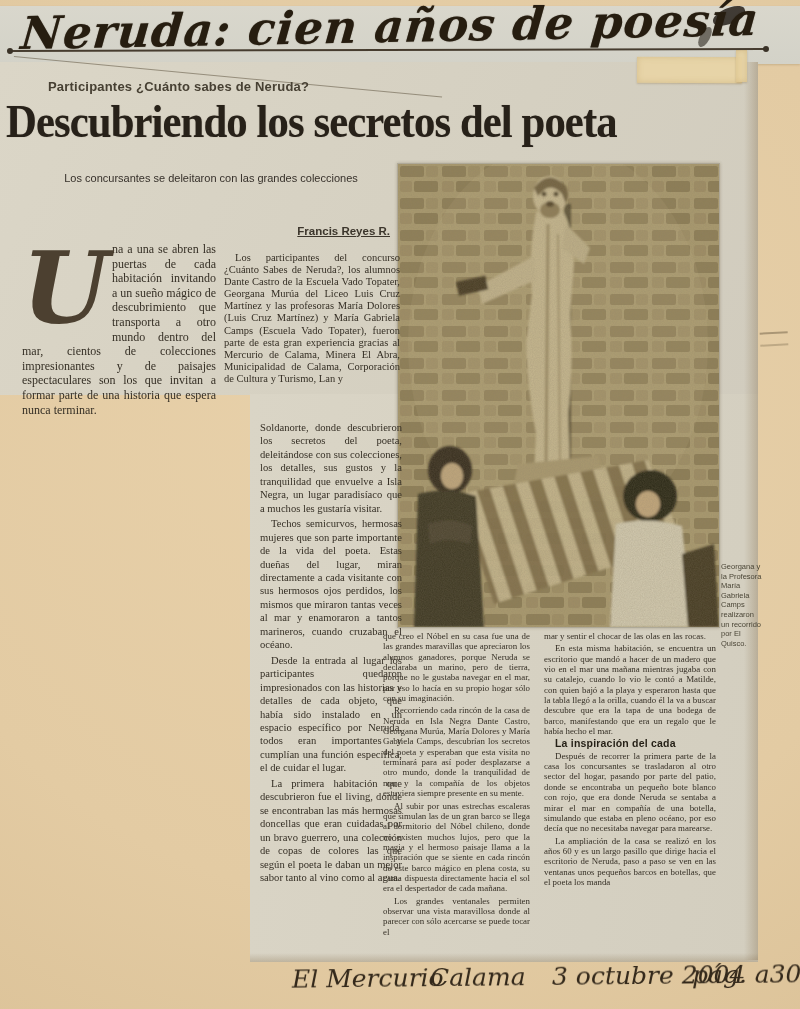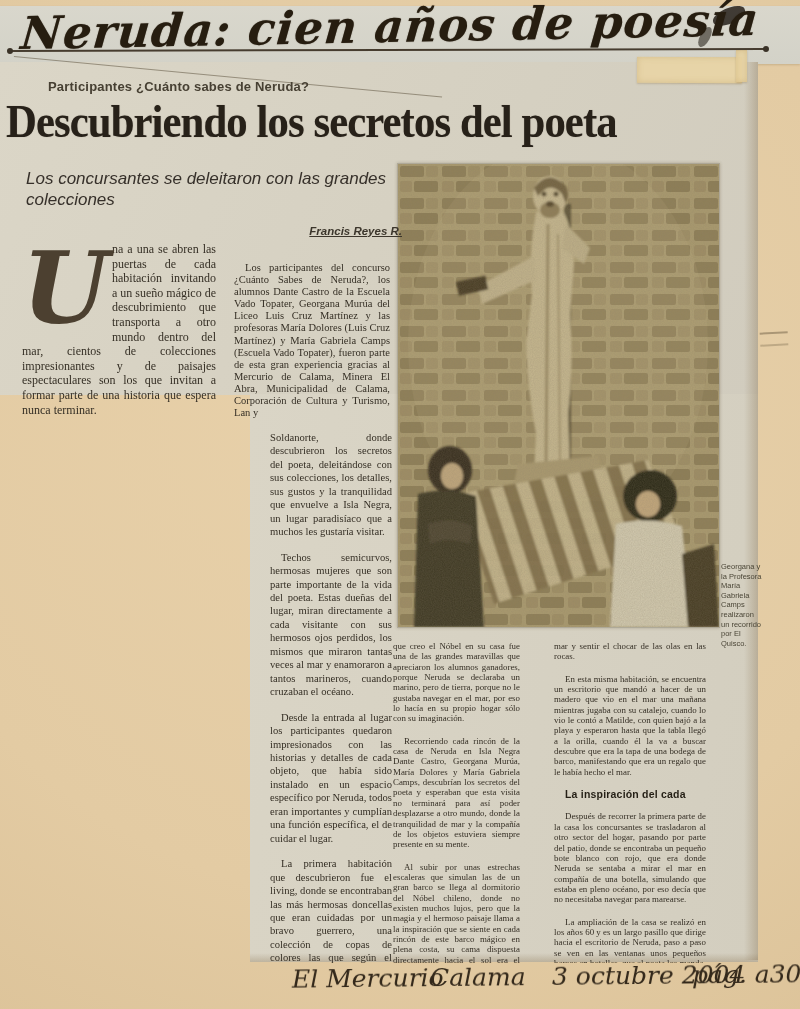--- a/index.html
+++ b/index.html
@@ -40,35 +40,35 @@
   .rule-line::after{right:-3px;}
   .scratch{position:absolute;left:14px;top:56px;width:430px;height:1px;z-index:5;
     background:rgba(95,84,64,.55);transform:rotate(5.4deg);transform-origin:left top;}
 
   .kicker{position:absolute;left:8px;top:79px;z-index:6;font-weight:700;font-size:13px;
     color:#474033;letter-spacing:.2px;padding-left:40px;}
   .headline{position:absolute;left:6px;top:95px;z-index:6;white-space:nowrap;
     font-family:"Liberation Serif",serif;font-weight:700;font-size:46px;letter-spacing:-1px;
     color:#272119;transform:scaleX(.93);transform-origin:left top;
     text-shadow:0 0 1px rgba(40,30,18,.35);}
-  .deck{position:absolute;left:26px;top:168px;width:370px;z-index:6;
-    font-style:italic;font-size:17px;line-height:21px;color:#36302a;}
-  .byline{position:absolute;left:222px;top:225px;width:180px;z-index:6;text-align:right;
-    font-style:italic;font-weight:700;font-size:11.5px;color:#3c362c;text-decoration:underline;}
+  .deck{position:absolute;left:26px;top:168px;width:370px;z-index:6;text-align:center;
+    font-size:11px;line-height:21px;color:#36302a;}
+  .byline{position:absolute;left:210px;top:225px;width:180px;z-index:6;text-align:right;
+    font-weight:700;font-size:11.5px;color:#3c362c;text-decoration:underline;}
 
   .serifcol{font-family:"Liberation Serif",serif;text-align:justify;color:#352f25;z-index:6;position:absolute;}
   .intro{left:22px;top:242px;width:194px;font-size:12px;line-height:14.6px;}
   .dropcap{float:left;width:84px;height:88px;margin:4px 6px 0 0;text-align:center;
     font-family:"DejaVu Serif",serif;font-style:italic;font-weight:700;font-size:100px;line-height:84px;
     color:#4c4030;filter:blur(.4px);}
   .col-participants{left:222px;top:250px;width:180px;font-size:10.5px;line-height:12.1px;}
   .col-left{left:258px;top:419px;width:146px;height:544px;overflow:hidden;font-size:10.6px;line-height:13.45px;}
   .col-middle{left:381px;top:629px;width:151px;height:334px;overflow:hidden;font-size:8.9px;line-height:10.35px;}
   .col-right{left:542px;top:629px;width:176px;height:334px;overflow:hidden;font-size:8.9px;line-height:10.35px;}
-  .serifcol p{margin:12px;text-indent:11px;}
+  .serifcol p{margin:2px;text-indent:11px;}
   .serifcol p.cont{text-indent:0;}
   .subhead{font-family:"Liberation Sans",sans-serif;font-weight:700;font-size:10.5px;
     margin:5px 0 3px 14px;color:#241f15;letter-spacing:.2px;text-indent:0;}
 
   .photo{position:absolute;left:397px;top:163px;width:321px;height:463px;z-index:4;
     border:1px solid rgba(60,50,30,.25);box-shadow:0 0 3px rgba(90,70,40,.3);}
   .caption{position:absolute;left:721px;top:562px;width:42px;z-index:6;
     font-size:7.5px;line-height:9.6px;color:#4b4637;}
 
   .handwriting{position:absolute;left:280px;top:954px;width:520px;height:52px;z-index:6;

